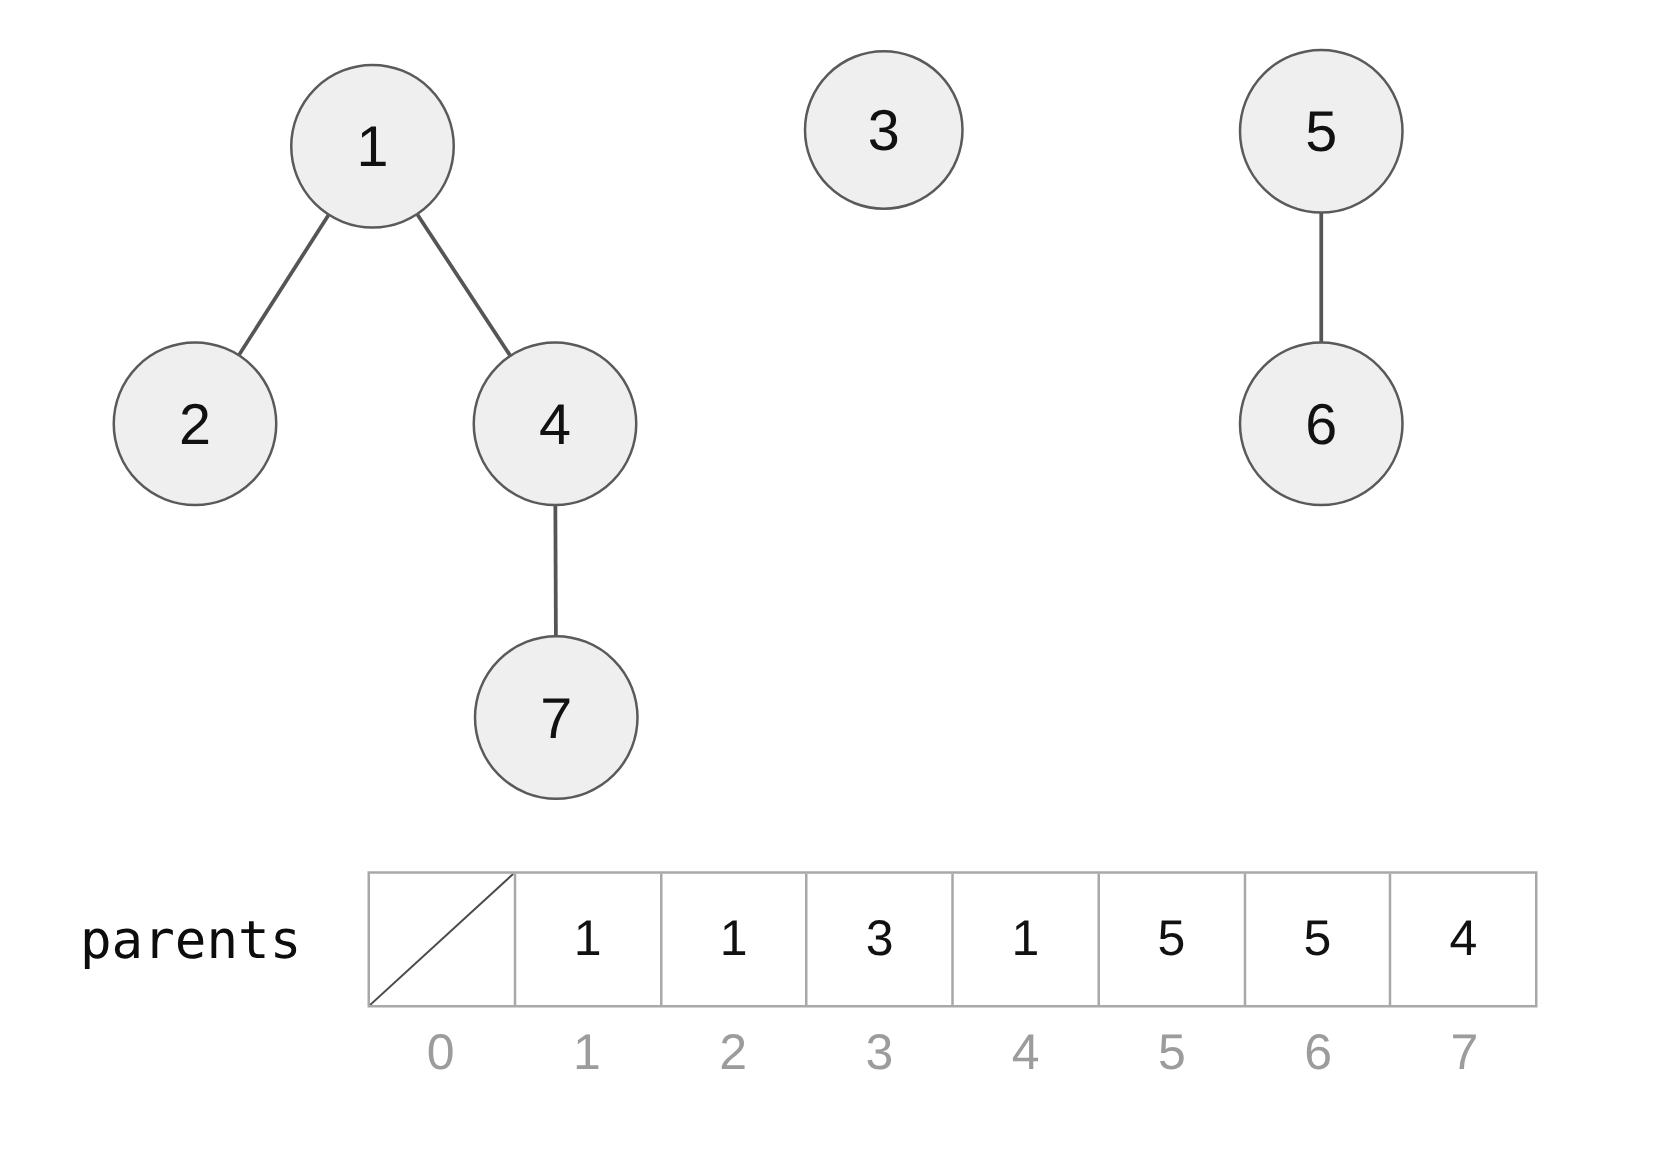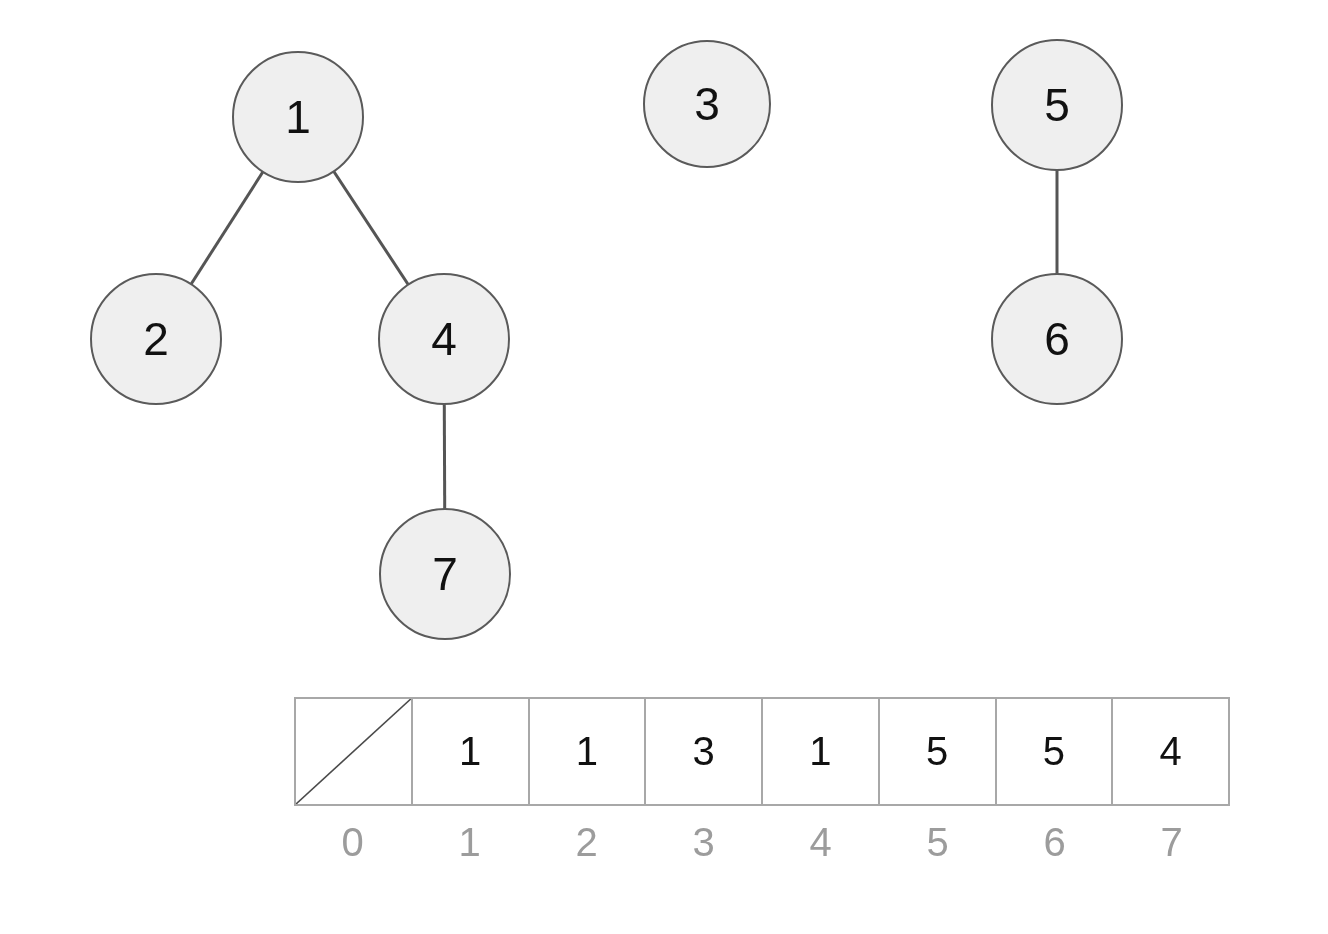--- a/index.html
+++ b/index.html
@@ -78,20 +78,23 @@
   <div class="node node-3">
     <span>3</span>
   </div>
   <div class="node node-5">
     <span>5</span>
   </div>
   <div class="node node-6">
     <span>6</span>
   </div>
 
+  <div class="parents-label">
+    <span>parents</span>
+  </div>
 
   <div class="parents-table">
     <div class="ptable-cell">
       <svg class="slash-svg" viewBox="0 0 117 105" preserveAspectRatio="none" xmlns="http://www.w3.org/2000/svg">
         <line x1="0" y1="105" x2="117" y2="0" vector-effect="non-scaling-stroke"></line>
       </svg>
     </div>
     <div class="ptable-cell">
       <span>1</span>
     </div>

